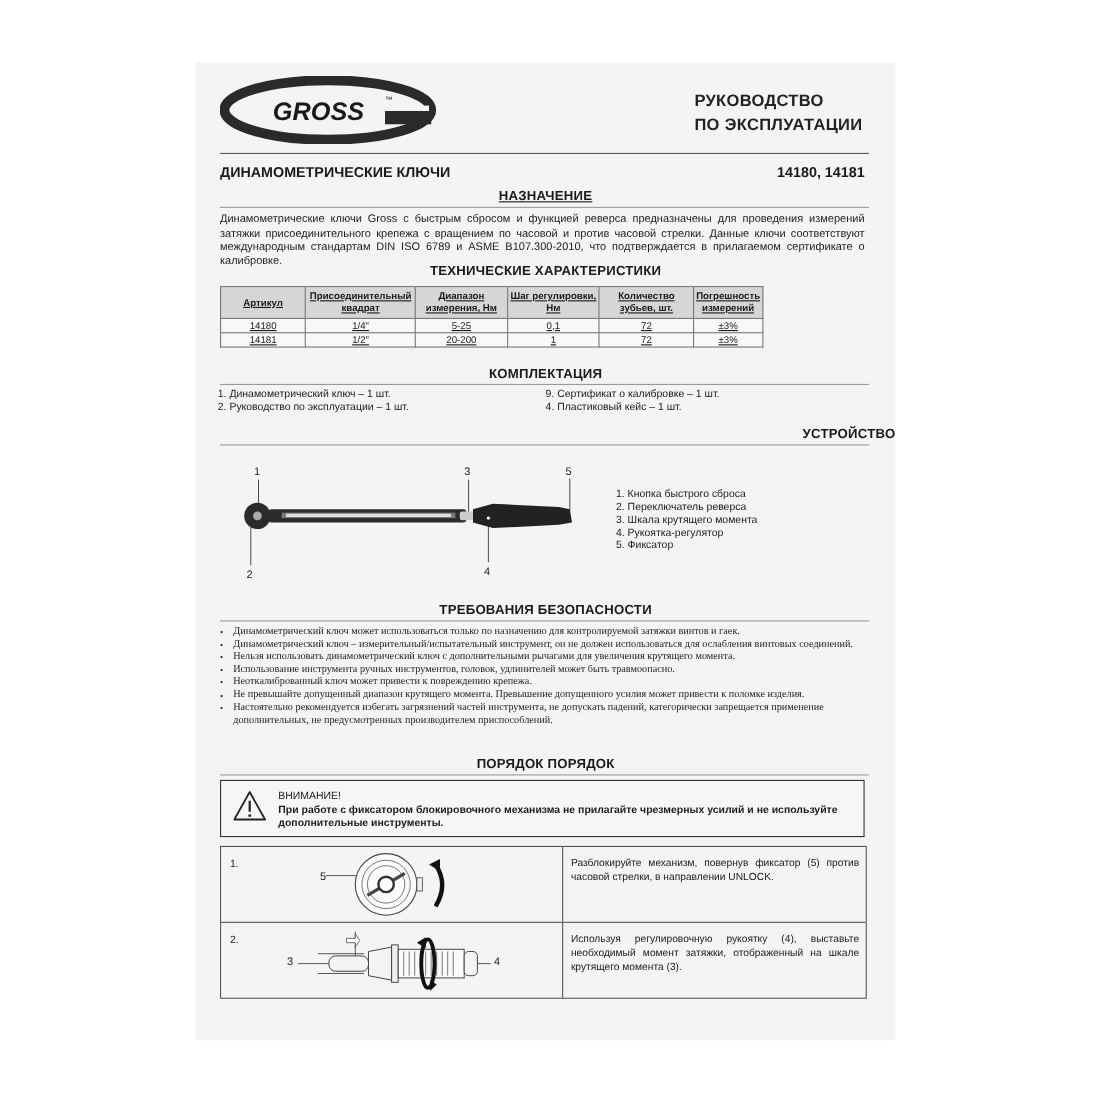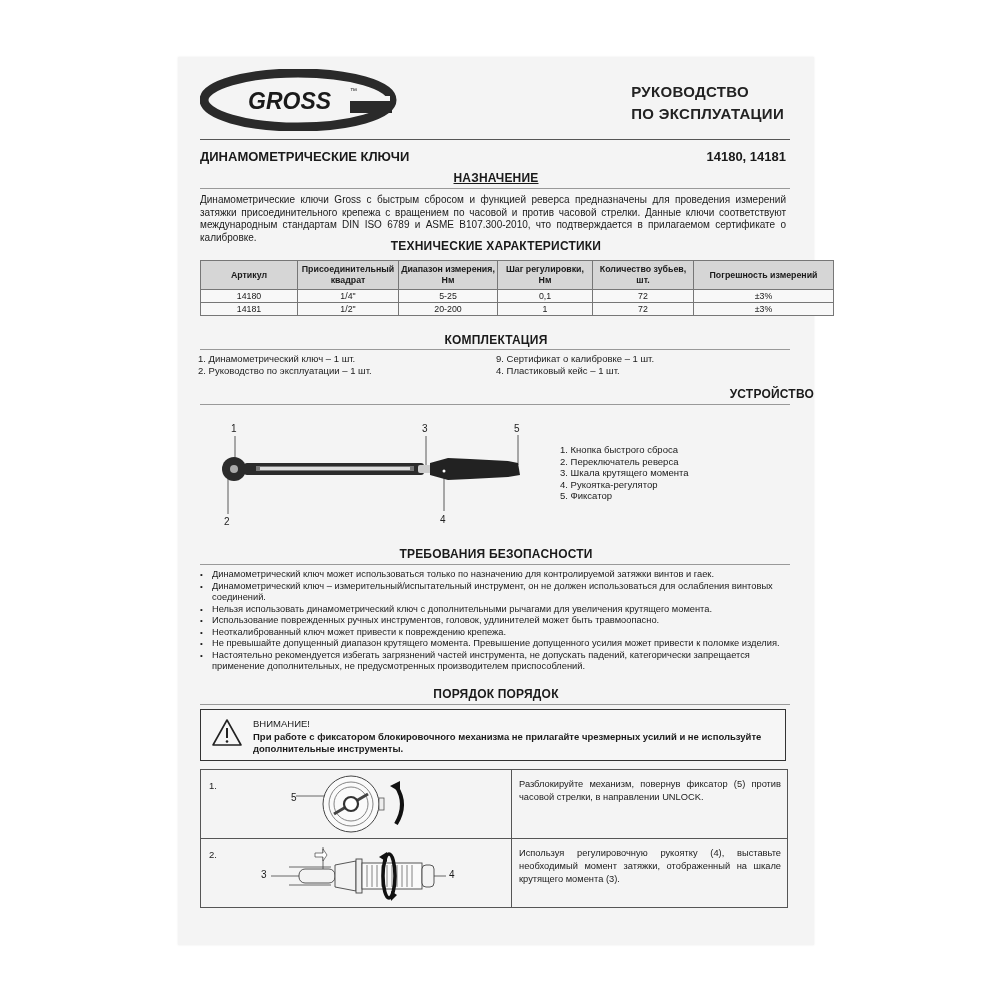--- a/index.html
+++ b/index.html
@@ -12,27 +12,27 @@
     background: #f4f4f4; box-shadow: 0 0 2px rgba(0,0,0,0.08);
   }
   .abs { position: absolute; }
   .logo { left: 22px; top: 12px; width: 200px; height: 62px; }
   .header-title { right: 30px; top: 24px; text-align: left; font-size: 15px; font-weight: bold; line-height: 22px; color: #222; letter-spacing: 0.3px; }
   .rule { height: 1px; background: #555; }
   .doc-title { left: 22px; top: 92px; font-size: 13px; font-weight: bold; }
   .doc-models { right: 28px; top: 92px; font-size: 13px; font-weight: bold; }
   .section-title { left: 0; width: 636px; text-align: center; font-size: 12px; font-weight: bold; letter-spacing: 0.2px; }
   .para { left: 22px; width: 586px; font-size: 10px; line-height: 12.5px; text-align: justify; }
-  table.spec { border-collapse: collapse; font-size: 8.8px; width: 634px; }
+  table.spec { border-collapse: collapse; font-size: 8.8px; width: 494px; text-decoration: underline; }
   table.spec th, table.spec td { border: 1px solid #777; text-align: center; padding: 0 2px; }
   table.spec th { background: #d6d6d6; font-weight: bold; height: 28px; line-height: 11px; }
   table.spec td { height: 12px; line-height: 11px; background: #f8f8f8; }
   .kit-item { font-size: 9.5px; line-height: 12px; }
   .legend-item { font-size: 9.5px; line-height: 11.5px; }
-  ul.safety { margin: 0; padding: 0; list-style: none; font-size: 9.3px; line-height: 11.5px; }
+  ul.safety { margin: 0; padding: 0; list-style: none; font-size: 9.3px; line-height: 11.5px; font-family: Liberation Serif, serif; }
   ul.safety li { position: relative; padding-left: 14px; margin-bottom: 0; }
   ul.safety li::before { content: "•"; position: absolute; left: 2px; top: 0; font-size: 8px; }
   .warn-box { left: 22px; top: 652px; width: 584px; height: 50px; border: 1.5px solid #333; background: #f6f6f6; }
   .warn-title { left: 52px; top: 8px; font-size: 9.5px; }
   .warn-text { left: 52px; top: 21px; width: 525px; font-size: 9.5px; line-height: 12px; font-weight: bold; }
   .steps { left: 22px; top: 712px; width: 586px; border: 1px solid #555; border-collapse: collapse; }
   .step-row { position: relative; border-bottom: 1px solid #555; }
   .step-row:last-child { border-bottom: none; }
   .step-num { position: absolute; left: 8px; top: 10px; font-size: 9.5px; }
   .step-text { position: absolute; left: 318px; top: 8px; width: 262px; font-size: 9.3px; line-height: 13px; text-align: justify; }
@@ -149,21 +149,21 @@
     <div class="legend-item">5.  Фиксатор</div>
   </div>
 
   <div class="abs section-title" style="top:490px;">ТРЕБОВАНИЯ БЕЗОПАСНОСТИ</div>
   <div class="abs rule" style="left:22px; top:507px; width:590px; background:#999;"></div>
   <div class="abs" style="left:20px; top:512px; width:590px;">
     <ul class="safety">
       <li>Динамометрический ключ может использоваться только по назначению для контролируемой затяжки винтов и гаек.</li>
       <li>Динамометрический ключ – измерительный/испытательный инструмент, он не должен использоваться для ослабления винтовых соединений.</li>
       <li>Нельзя использовать динамометрический ключ с дополнительными рычагами для увеличения крутящего момента.</li>
-      <li>Использование поврежденных ручных инструментов, головок, удлинителей может быть травмоопасно.</li>
+      <li>Использование инструмента ручных инструментов, головок, удлинителей может быть травмоопасно.</li>
       <li>Неоткалиброванный ключ может привести к повреждению крепежа.</li>
       <li>Не превышайте допущенный диапазон крутящего момента. Превышение допущенного усилия может привести к поломке изделия.</li>
       <li>Настоятельно рекомендуется избегать загрязнений частей инструмента, не допускать падений, категорически запрещается применение дополнительных, не предусмотренных производителем приспособлений.</li>
     </ul>
   </div>
 
   <div class="abs section-title" style="top:630px;">ПОРЯДОК ПОРЯДОК</div>
   <div class="abs rule" style="left:22px; top:647px; width:590px; background:#999;"></div>
 
   <div class="abs warn-box">

